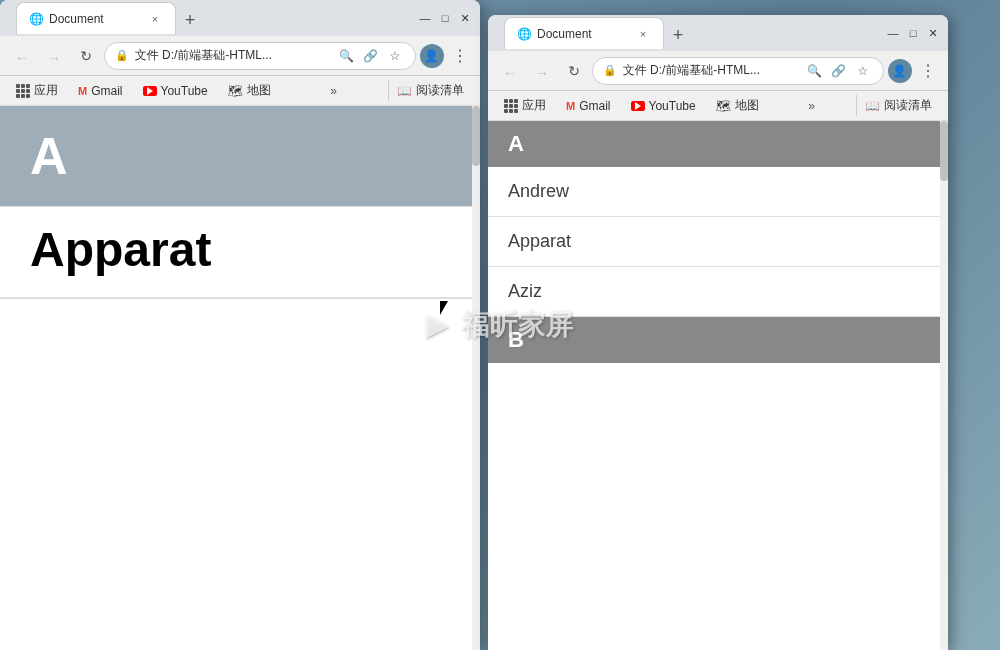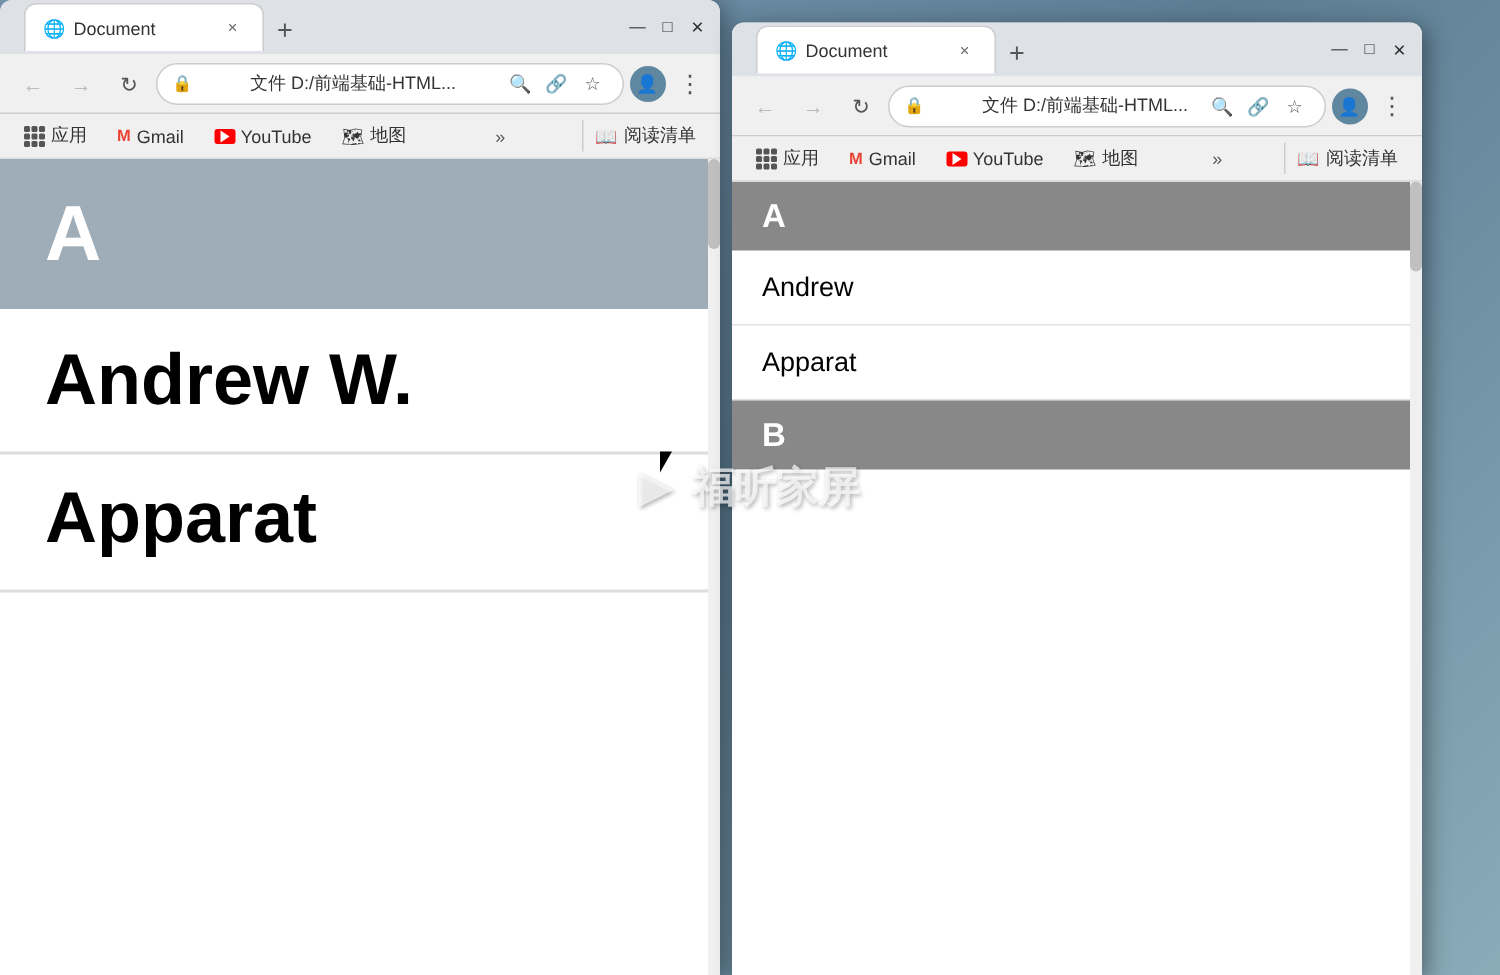--- a/index.html
+++ b/index.html
@@ -162,21 +162,20 @@
       font-size: 11px;
       color: #555;
     }
 
     .address-text {
       flex: 1;
       font-size: 12px;
       overflow: hidden;
       text-overflow: ellipsis;
       white-space: nowrap;
-      margin-left: 32px;
     }
 
     .address-actions {
       display: flex;
       gap: 4px;
     }
 
     .addr-btn {
       width: 20px;
       height: 20px;
@@ -342,21 +341,21 @@
     .list-letter-text {
       font-size: 22px;
       font-weight: bold;
       color: white;
     }
 
     .list-entry {
       padding: 14px 20px;
       border-bottom: 1px solid #e0e0e0;
       font-size: 18px;
-      color: #000000;
+      color: #404040;
     }
 
     
     .window-left {
       left: 0;
       top: 0;
       width: 480px;
       height: 650px;
     }
 
@@ -500,23 +499,20 @@
     <div class="reading-list-btn" style="margin-left:auto;">
       <span>📖</span>
       <span>阅读清单</span>
     </div>
   </div>
 
   <div class="content-area left-content" style="position:relative;">
     <div class="letter-header">
       <span class="letter-header-text">A</span>
     </div>
-    <div class="name-entry">
-      <span class="name-text">Andrew W.</span>
-    </div>
     <div style="height:1px; background:#ddd; margin:0 0;"></div>
     <div class="name-entry" style="padding-top:15px;">
       <span class="name-text">Apparat</span>
     </div>
     <div style="height:1px; background:#ddd; margin:0 0;"></div>
 
     <div class="scrollbar">
       <div class="scrollbar-thumb"></div>
     </div>
 
@@ -601,20 +597,23 @@
 
     <div class="list-letter-header">
       <span class="list-letter-text">A</span>
     </div>
     <div class="list-entry">
       <span>Andrew</span>
     </div>
     <div class="list-entry">
       <span>Apparat</span>
     </div>
+    <div class="list-entry">
+      <span>Aziz</span>
+    </div>
 
     <div class="list-letter-header">
       <span class="list-letter-text">B</span>
     </div>
 
     <div class="scrollbar">
       <div class="scrollbar-thumb"></div>
     </div>
   </div>
 </div>

